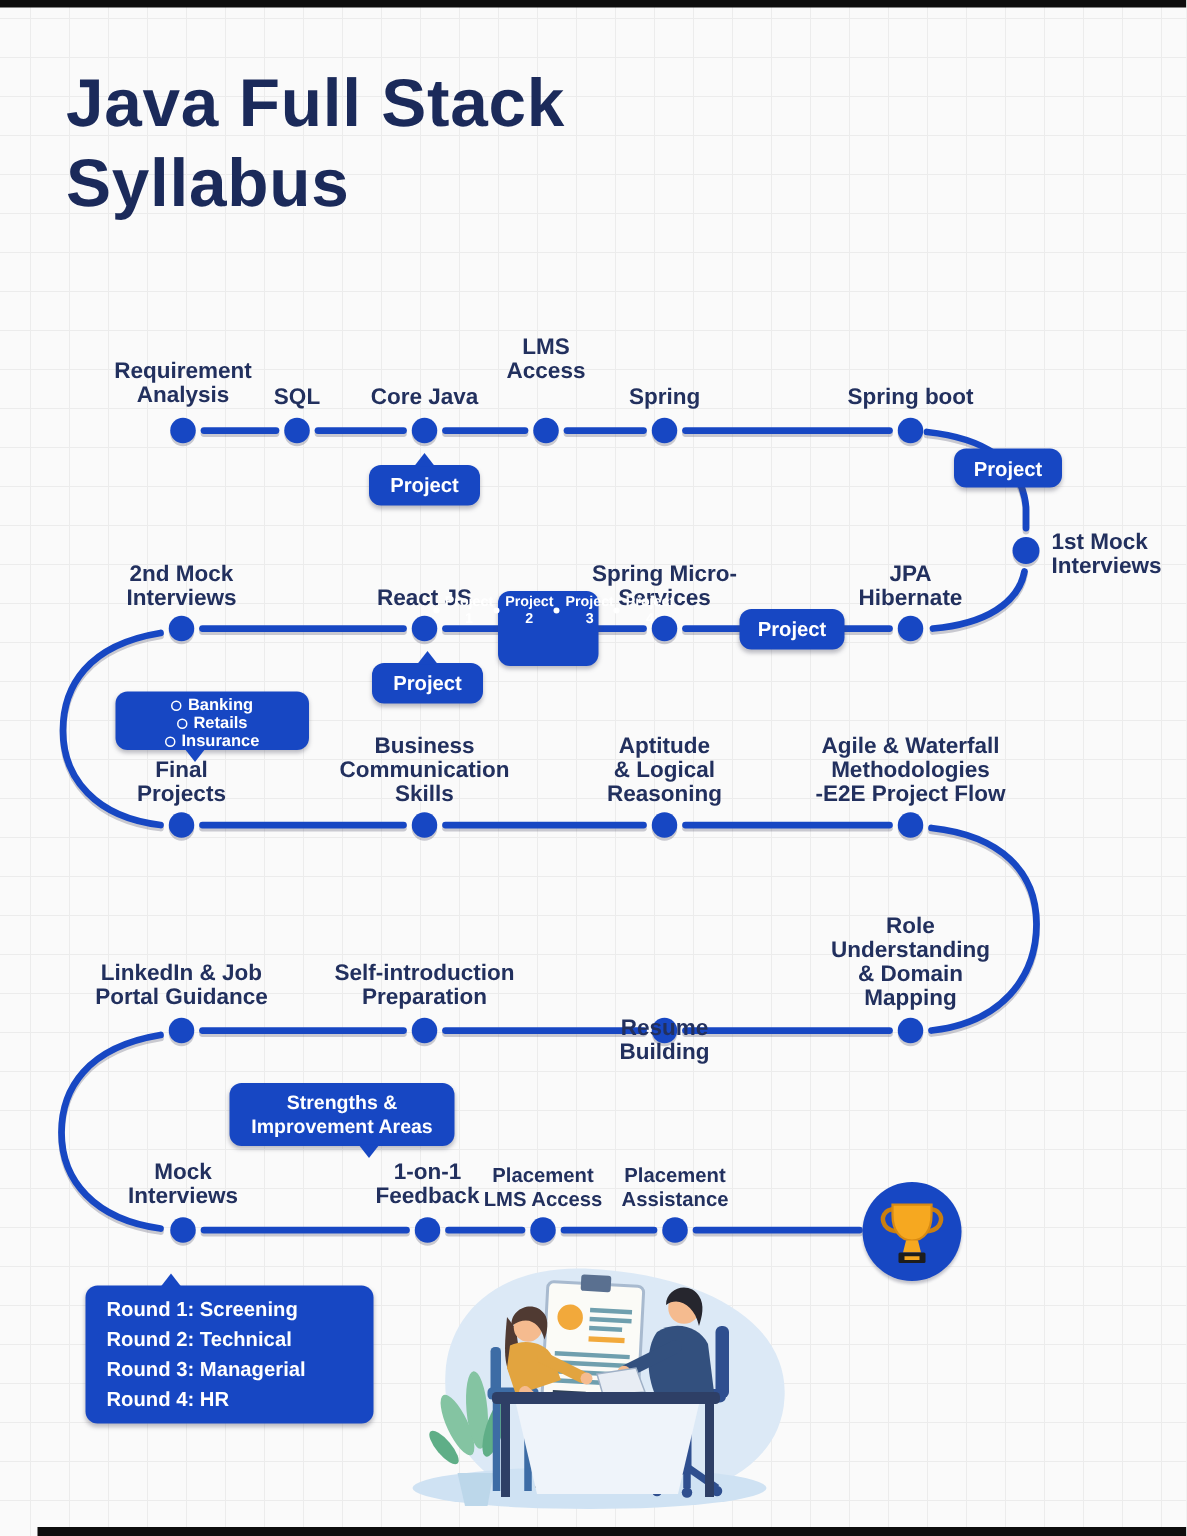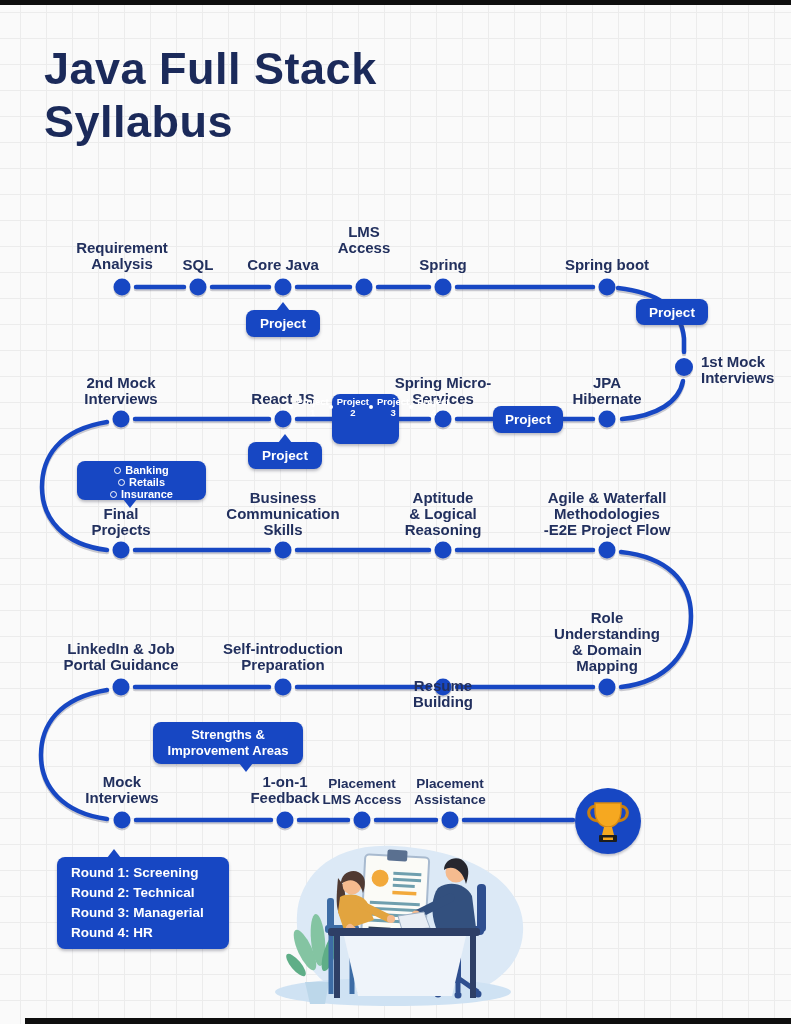--- a/index.html
+++ b/index.html
@@ -38,21 +38,21 @@
   .tail-up{top:-8px;border-width:0 7px 9px 7px;border-color:transparent transparent #1747c3 transparent;}
   .tail-down{bottom:-8px;border-width:9px 7px 0 7px;border-color:#1747c3 transparent transparent transparent;}
   .badge-project{width:74px;height:27px;font-size:13.5px;}
   .badge-list{width:67px;height:50px;flex-direction:row;align-items:flex-start;justify-content:center;padding:2px 0 2px 7px;box-sizing:border-box;}
   .badge-list .row{display:flex;align-items:center;font-size:9.5px;line-height:11px;}
   .badge-list .dot{width:4px;height:4px;border-radius:50%;background:#fff;margin-right:4px;flex:0 0 auto;}
   .badge-domains{width:129px;height:39px;flex-wrap:wrap;font-size:11px;padding:3px 6px;box-sizing:border-box;}
   .badge-domains .item{display:flex;align-items:center;margin:0 5px;}
   .badge-domains .ring{width:5px;height:5px;border:1.5px solid #fff;border-radius:50%;margin-right:4px;flex:0 0 auto;}
   .badge-strengths{width:150px;height:42px;font-size:13px;line-height:16px;}
-  .badge-rounds{width:172px;height:92px;flex-direction:column;align-items:flex-start;justify-content:center;padding:6px 10px 6px 14px;box-sizing:border-box;font-size:13.5px;line-height:20px;text-align:left;}
+  .badge-rounds{width:192px;height:92px;flex-direction:column;align-items:flex-start;justify-content:center;padding:6px 10px 6px 14px;box-sizing:border-box;font-size:13.5px;line-height:20px;text-align:left;}
   .tagline{
     position:absolute;left:496px;top:850px;width:224px;text-align:center;
     font-size:23px;line-height:27px;color:#1c3059;font-weight:normal;
   }
   .tagline b{font-weight:bold;}
 </style>
 </head>
 <body>
 
 <div class="canvas">

